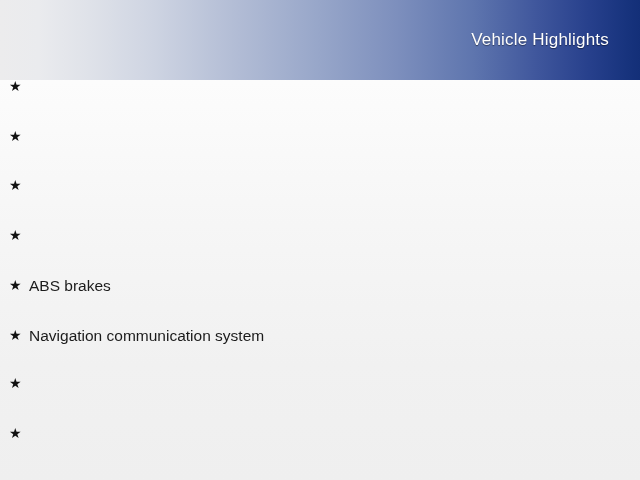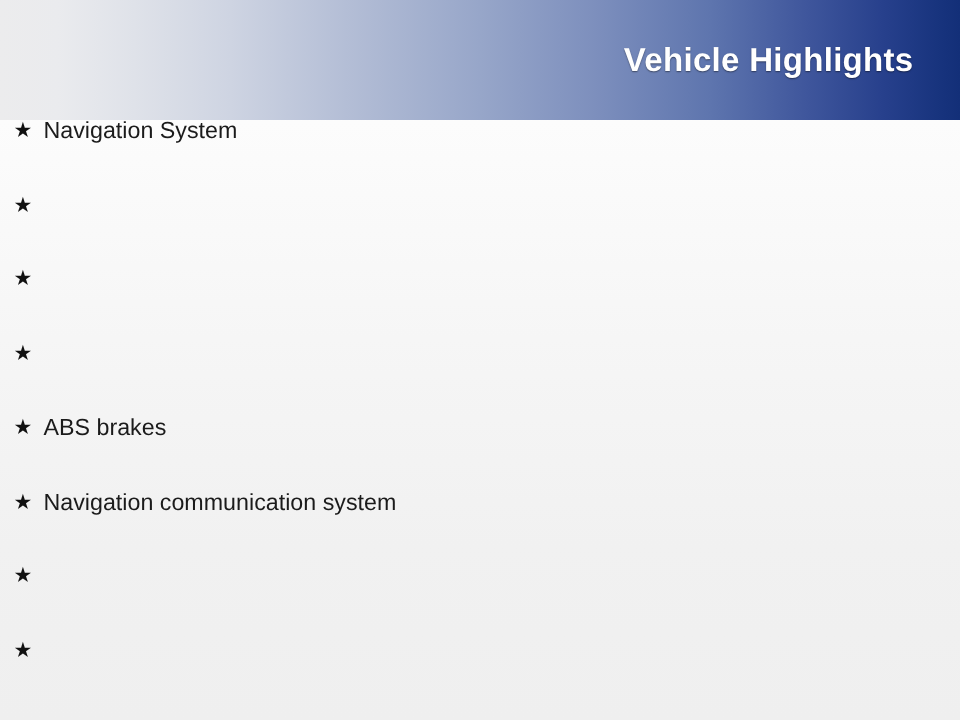--- a/index.html
+++ b/index.html
@@ -49,22 +49,22 @@
         #27408c 92%,
         #17337d 98%,
         #132f78 100%);
     display: flex;
     align-items: center;
     justify-content: flex-end;
   }
 
   .header-title {
     color: #ffffff;
-    font-size: 22px;
-    font-weight: bold;
+    font-size: 17px;
+    font-weight: normal;
     letter-spacing: 0.2px;
     padding-right: 31px;
     margin-top: -1px;
     text-shadow: 0 1px 1px rgba(0, 0, 0, 0.45);
     white-space: nowrap;
   }
 
   
   .features {
     position: absolute;
@@ -108,21 +108,20 @@
 <div class="slide">
 
   <div class="header">
     <div class="header-title">Vehicle Highlights</div>
   </div>
 
   <ul class="features">
 
     <li class="feature-item">
       <span class="bullet-star">★</span>
-      <span class="feature-label">Navigation System</span>
     </li>
 
     <li class="feature-item">
       <span class="bullet-star">★</span>
     </li>
 
     <li class="feature-item">
       <span class="bullet-star">★</span>
     </li>
 

